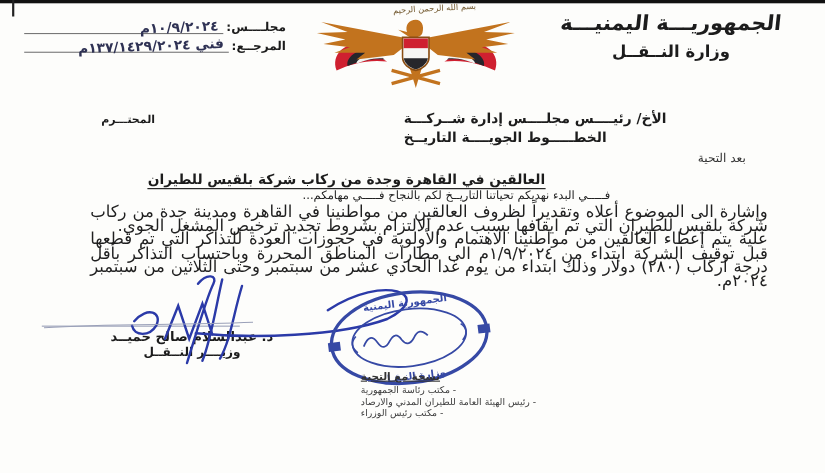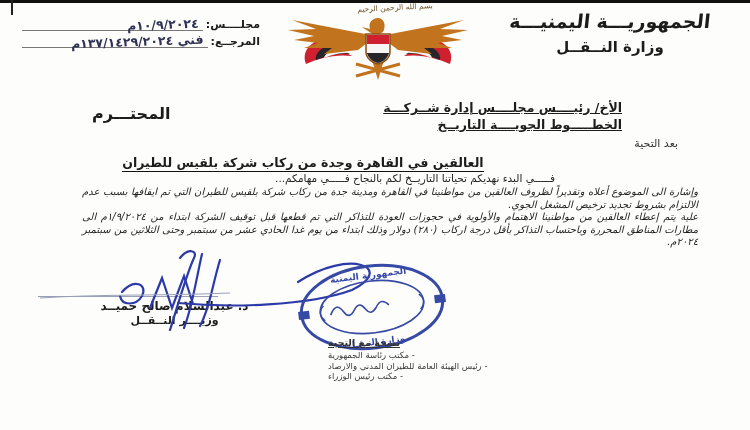--- a/index.html
+++ b/index.html
@@ -21,30 +21,30 @@
 
   
   .meta{left:22px;top:14px;width:238px;font-size:11px;}
   .meta-row{display:flex;align-items:flex-end;height:17px;}
   .meta-label{font-weight:bold;white-space:nowrap;}
   .meta-fill{flex:1;border-bottom:1px solid #777;margin-right:3px;position:relative;height:15px;}
   .handwrite{position:absolute;right:4px;bottom:-2px;white-space:nowrap;color:#2f3254;
     font-weight:bold;transform:rotate(-2deg);font-size:12.5px;}
 
   
-  .addressee{right:128px;top:99px;width:255px;text-align:right;font-weight:bold;font-size:12.5px;line-height:17px;text-decoration:underline;}
-  .honorific{left:92px;top:104px;font-weight:bold;font-size:16px;}
+  .addressee{right:128px;top:99px;width:255px;text-align:left;font-weight:bold;font-size:12.5px;line-height:17px;}
+  .honorific{left:92px;top:104px;font-weight:bold;font-size:10px;}
   .salutation{right:72px;top:137px;font-size:11px;color:#333;}
 
   
-  .subject{left:68px;top:155px;width:470px;text-align:center;font-weight:bold;font-size:12.5px;}
+  .subject{left:80px;top:155px;width:470px;text-align:center;font-weight:bold;font-size:12.5px;}
   .subject span{border-bottom:1.6px solid #111;padding-bottom:1px;}
   .greeting{left:195px;top:172px;width:440px;text-align:center;font-size:10.5px;color:#222;}
-  .body-text{left:82px;top:186px;width:616px;font-size:10px;line-height:12.6px;
-    text-align:justify;color:#1f1f1f;font-style:italic;}
+  .body-text{left:82px;top:186px;width:616px;font-size:15px;line-height:12.6px;
+    text-align:justify;color:#1f1f1f;}
   .body-text p{margin:0;}
 
   
   .sig-line{left:38px;top:296px;width:180px;border-top:1px solid #9aa0b8;}
   .sig-name{left:52px;top:299px;width:245px;text-align:center;font-weight:bold;font-size:12px;}
   .sig-title{left:52px;top:314px;width:245px;text-align:center;font-weight:bold;font-size:11px;}
   .sig-svg{left:30px;top:246px;width:380px;height:100px;}
 
   
   .stamp{left:296px;top:260px;width:152px;height:94px;transform:rotate(-7deg);}

